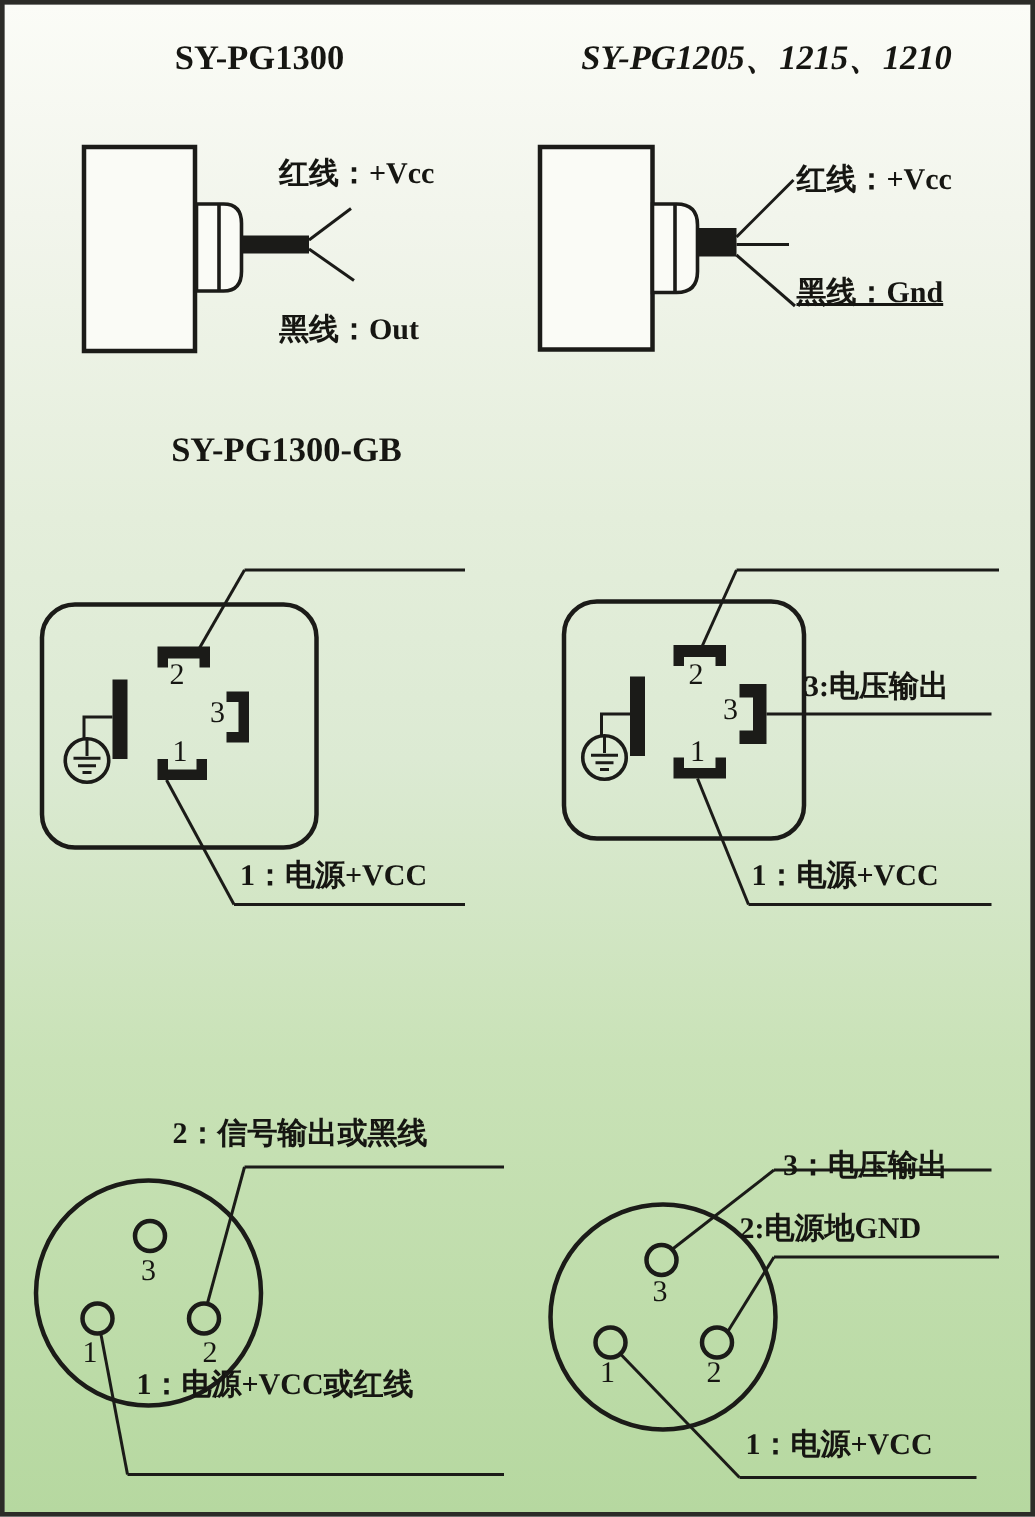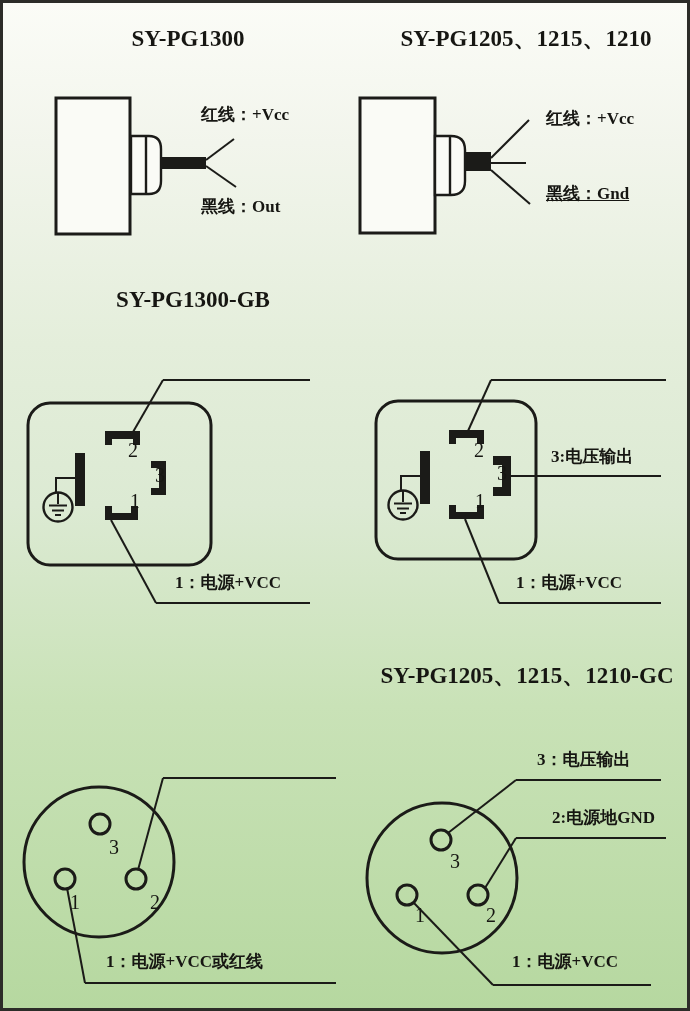--- a/index.html
+++ b/index.html
@@ -7,23 +7,23 @@
     position:relative;
     width:690px;height:1011px;
     box-sizing:border-box;
     border:3px solid #2c2c28;
     overflow:hidden;
     background:linear-gradient(180deg,#fbfcf7 0%,#f2f5ec 14%,#e4eedb 34%,#dcead3 50%,#c9e2b7 70%,#b6d8a0 100%);
     font-family:"Liberation Serif","DejaVu Serif",serif;
     color:#161612;
   }
   #art{position:absolute;left:0;top:0;width:690px;height:1011px;}
-  .txt{position:absolute;white-space:nowrap;line-height:1.05;margin-left:15px;}
+  .txt{position:absolute;white-space:nowrap;line-height:1.05;}
   .title{font-size:23px;font-weight:600;text-align:center;}
-  .lbl{font-size:17px;font-weight:600;}
+  .lbl{font-size:20px;font-weight:600;}
   .num{font-size:20px;font-weight:400;width:16px;text-align:center;}
   
   .ln  {stroke:#1b1b18;stroke-width:2;fill:none;}
   .ln25{stroke:#1b1b18;stroke-width:2.4;fill:none;}
   .ln3 {stroke:#1b1b18;stroke-width:3;fill:none;}
   .body{fill:#fafbf6;stroke:#1b1b18;stroke-width:3;}
   .conn{fill:#fafbf6;stroke:#1b1b18;stroke-width:2.4;}
   .solid{fill:#1b1b18;stroke:none;}
 </style>
 </head>
@@ -112,45 +112,45 @@
       <circle class="ln3" cx="439" cy="875" r="75"></circle>
       <circle class="ln3" cx="438" cy="837" r="10"></circle>
       <circle class="ln3" cx="404" cy="892" r="10"></circle>
       <circle class="ln3" cx="475" cy="892" r="10"></circle>
       <line class="ln" x1="410" y1="899" x2="490" y2="982"></line>
       <line class="ln" x1="490" y1="982" x2="648" y2="982"></line>
     </g>
   </svg>
 
   <div class="txt title" style="left:60px;top:24px;width:220px;">SY-PG1300</div>
-  <div class="txt title" style="left:352px;top:24px;width:312px;">SY-PG1205、1215、1210</div>
-  <div class="txt title" style="left:65px;top:285px;width:220px;text-align:center;">SY-PG1300-GB</div>
-  <div class="txt title" style="left:353px;top:661px;width:312px;">SY-PG1205、1215、1210-GC</div>
+  <div class="txt title" style="left:352px;top:24px;width:312px;font-style:italic;">SY-PG1205、1215、1210</div>
+  <div class="txt title" style="left:78px;top:285px;width:220px;text-align:center;">SY-PG1300-GB</div>
 
   <div class="txt lbl" style="left:183px;top:103px;">红线：+Vcc</div>
-  <div class="txt lbl" style="left:183px;top:195px;text-align:right;">黑线：Out</div>
+  <div class="txt lbl" style="left:183px;top:207px;text-align:right;">黑线：Out</div>
   <div class="txt lbl" style="left:528px;top:107px;">红线：+Vcc</div>
   <div class="txt lbl" style="left:528px;top:182px;text-decoration:underline;">黑线：Gnd</div>
 
   <div class="txt lbl" style="left:157px;top:571px;">1：电源+VCC</div>
   <div class="txt num" style="left:107px;top:437px;">2</div>
   <div class="txt num" style="left:134px;top:462px;">3</div>
   <div class="txt num" style="left:109px;top:488px;">1</div>
 
   <div class="txt lbl" style="left:533px;top:445px;font-family:Liberation Serif, serif;">3:电压输出</div>
   <div class="txt lbl" style="left:498px;top:571px;">1：电源+VCC</div>
   <div class="txt num" style="left:453px;top:437px;">2</div>
   <div class="txt num" style="left:476px;top:460px;">3</div>
   <div class="txt num" style="left:454px;top:488px;">1</div>
 
-  <div class="txt lbl" style="left:88px;top:950px;text-align:right;">1：电源+VCC或红线</div>
+  <div class="txt lbl" style="left:112px;top:743px;">2：信号输出或黑线</div>
+  <div class="txt lbl" style="left:88px;top:910px;text-align:right;">1：电源+VCC或红线</div>
   <div class="txt num" style="left:88px;top:834px;">3</div>
   <div class="txt num" style="left:49px;top:889px;">1</div>
   <div class="txt num" style="left:129px;top:889px;">2</div>
 
-  <div class="txt lbl" style="left:519px;top:748px;">3：电压输出</div>
-  <div class="txt lbl" style="left:534px;top:806px;">2:电源地GND</div>
+  <div class="txt lbl" style="left:519px;top:764px;">3：电压输出</div>
+  <div class="txt lbl" style="left:490px;top:806px;">2:电源地GND</div>
   <div class="txt lbl" style="left:494px;top:950px;">1：电源+VCC</div>
   <div class="txt num" style="left:429px;top:848px;">3</div>
   <div class="txt num" style="left:394px;top:902px;">1</div>
   <div class="txt num" style="left:465px;top:902px;">2</div>
 
 </div>
 
 </body></html>

